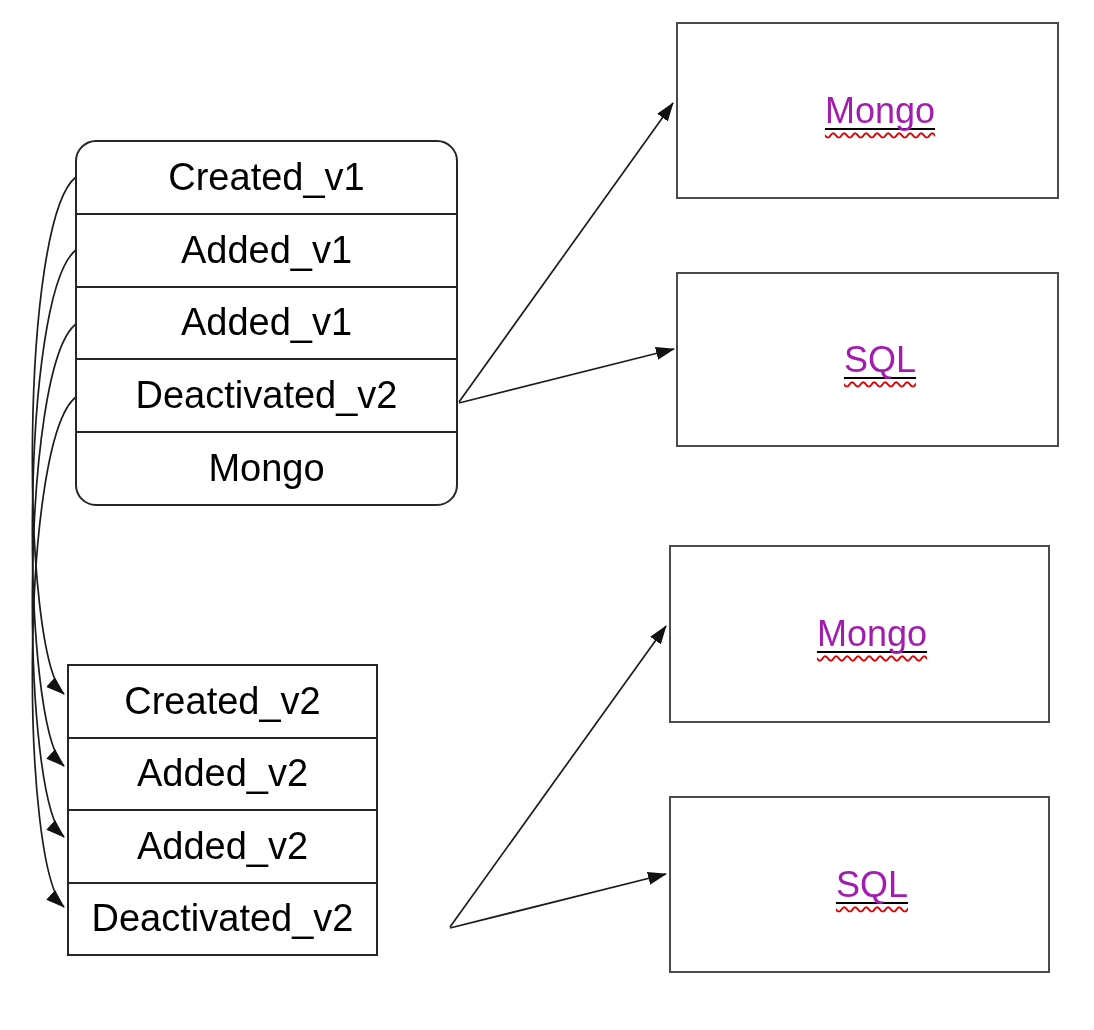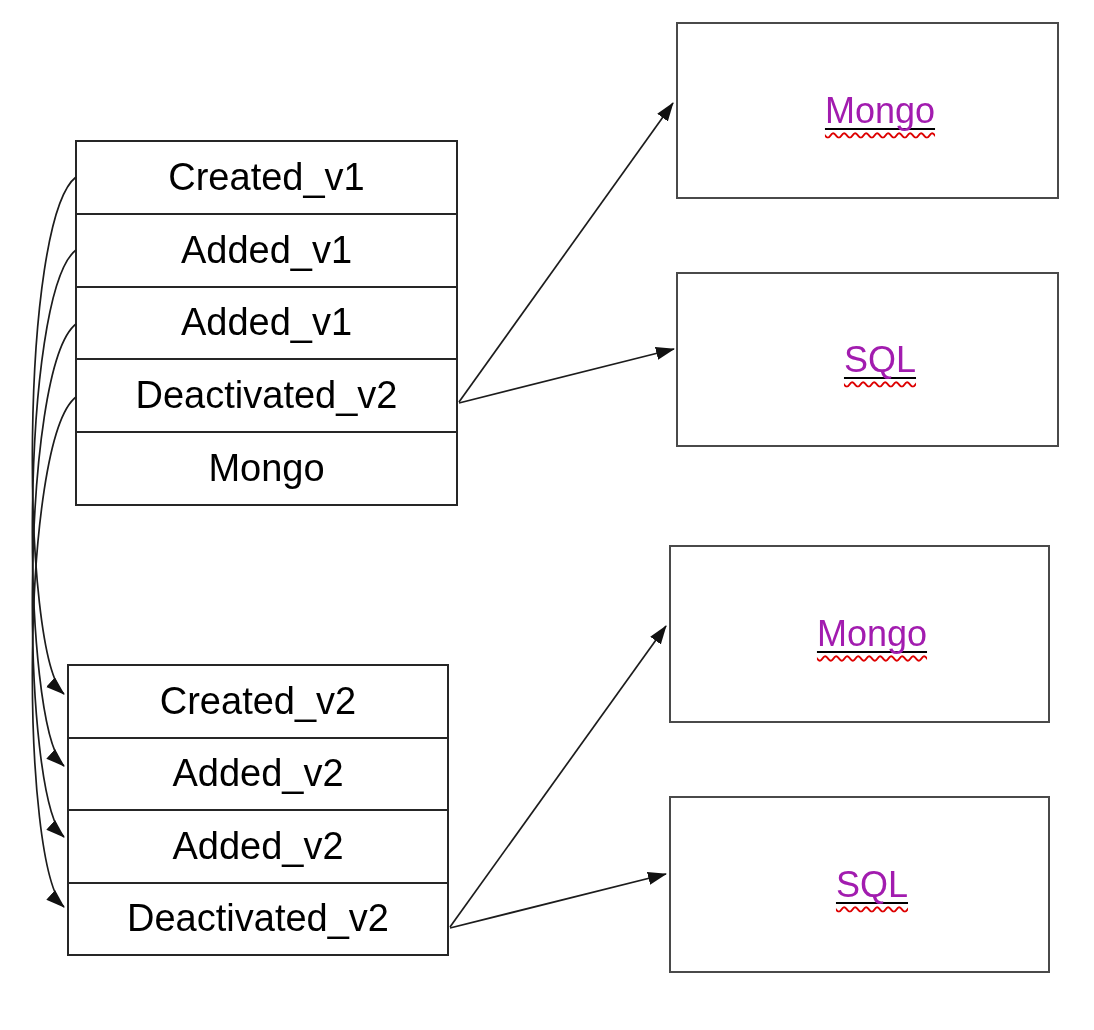--- a/index.html
+++ b/index.html
@@ -23,22 +23,22 @@
     flex: 1;
     display: flex;
     align-items: center;
     justify-content: center;
     border-bottom: 2px solid #262626;
     font-size: 38px;
     color: #000000;
     box-sizing: border-box;
   }
   .stack-row:last-child { border-bottom: none; }
-  #stack-v1 { left: 75px; top: 140px; width: 383px; height: 366px; }
-  #stack-v2 { left: 67px; top: 664px; width: 382px; height: 292px; text-align: right; }
+  #stack-v1 { left: 75px; top: 140px; width: 383px; height: 366px; border-radius: 21px; }
+  #stack-v2 { left: 67px; top: 664px; width: 311px; height: 292px; text-align: right; }
 
   .target {
     position: absolute;
     border: 2px solid #4a4a4a;
     background: #ffffff;
     display: flex;
     align-items: center;
     justify-content: center;
     font-size: 36px;
     color: #a21caf;

